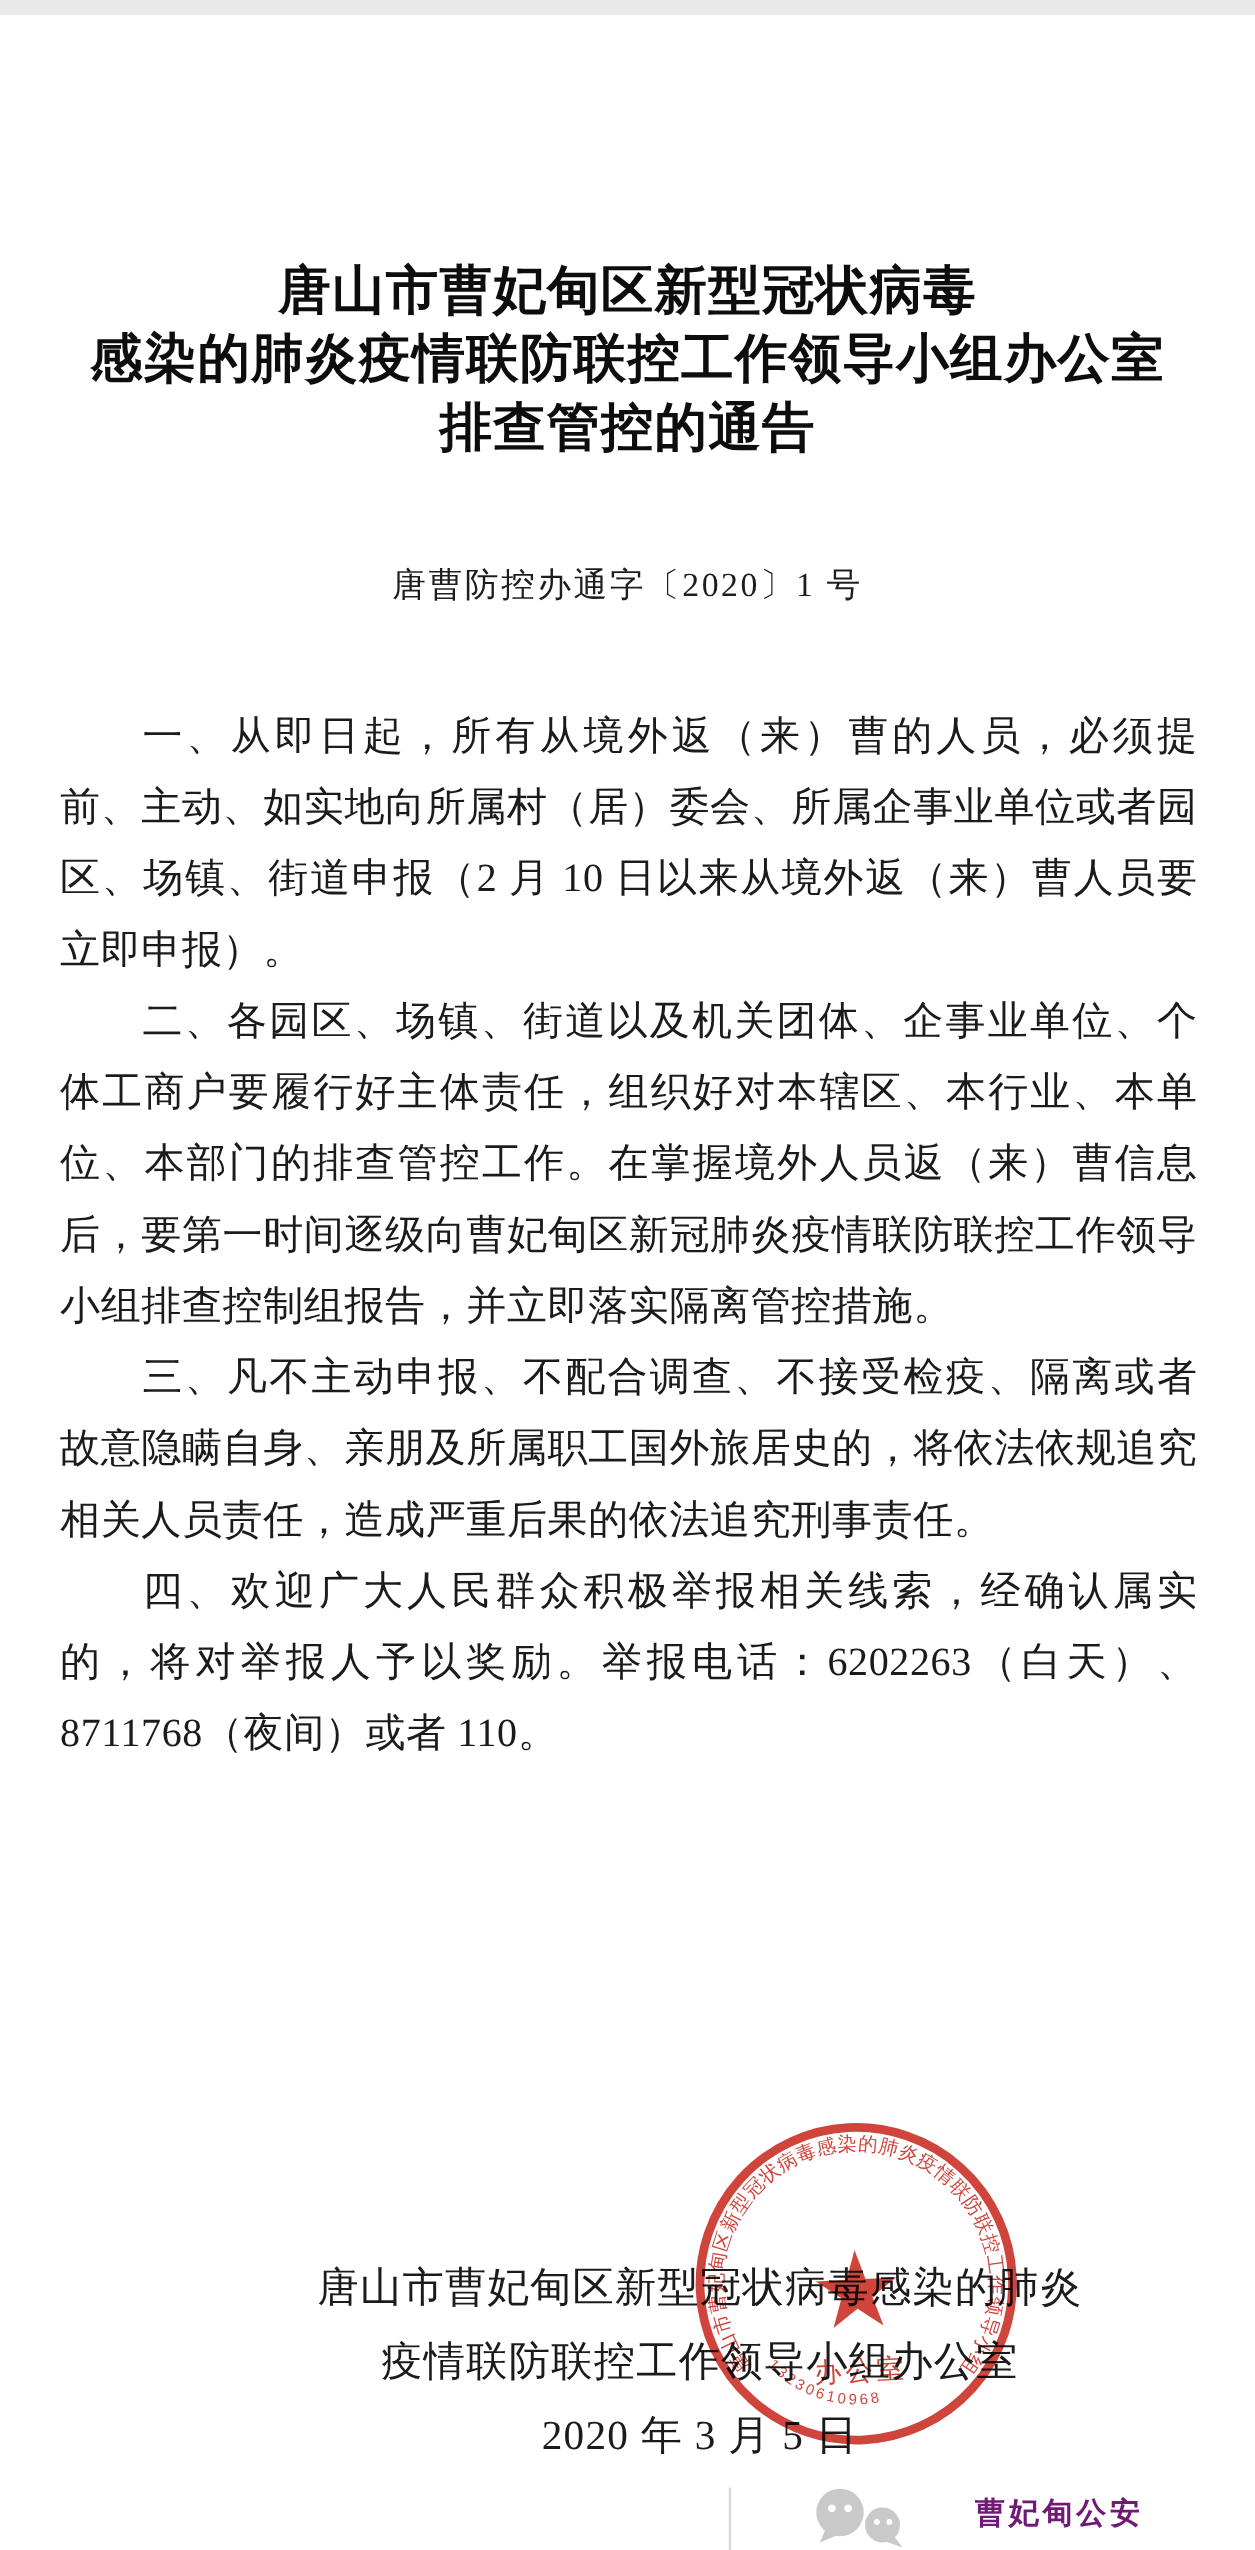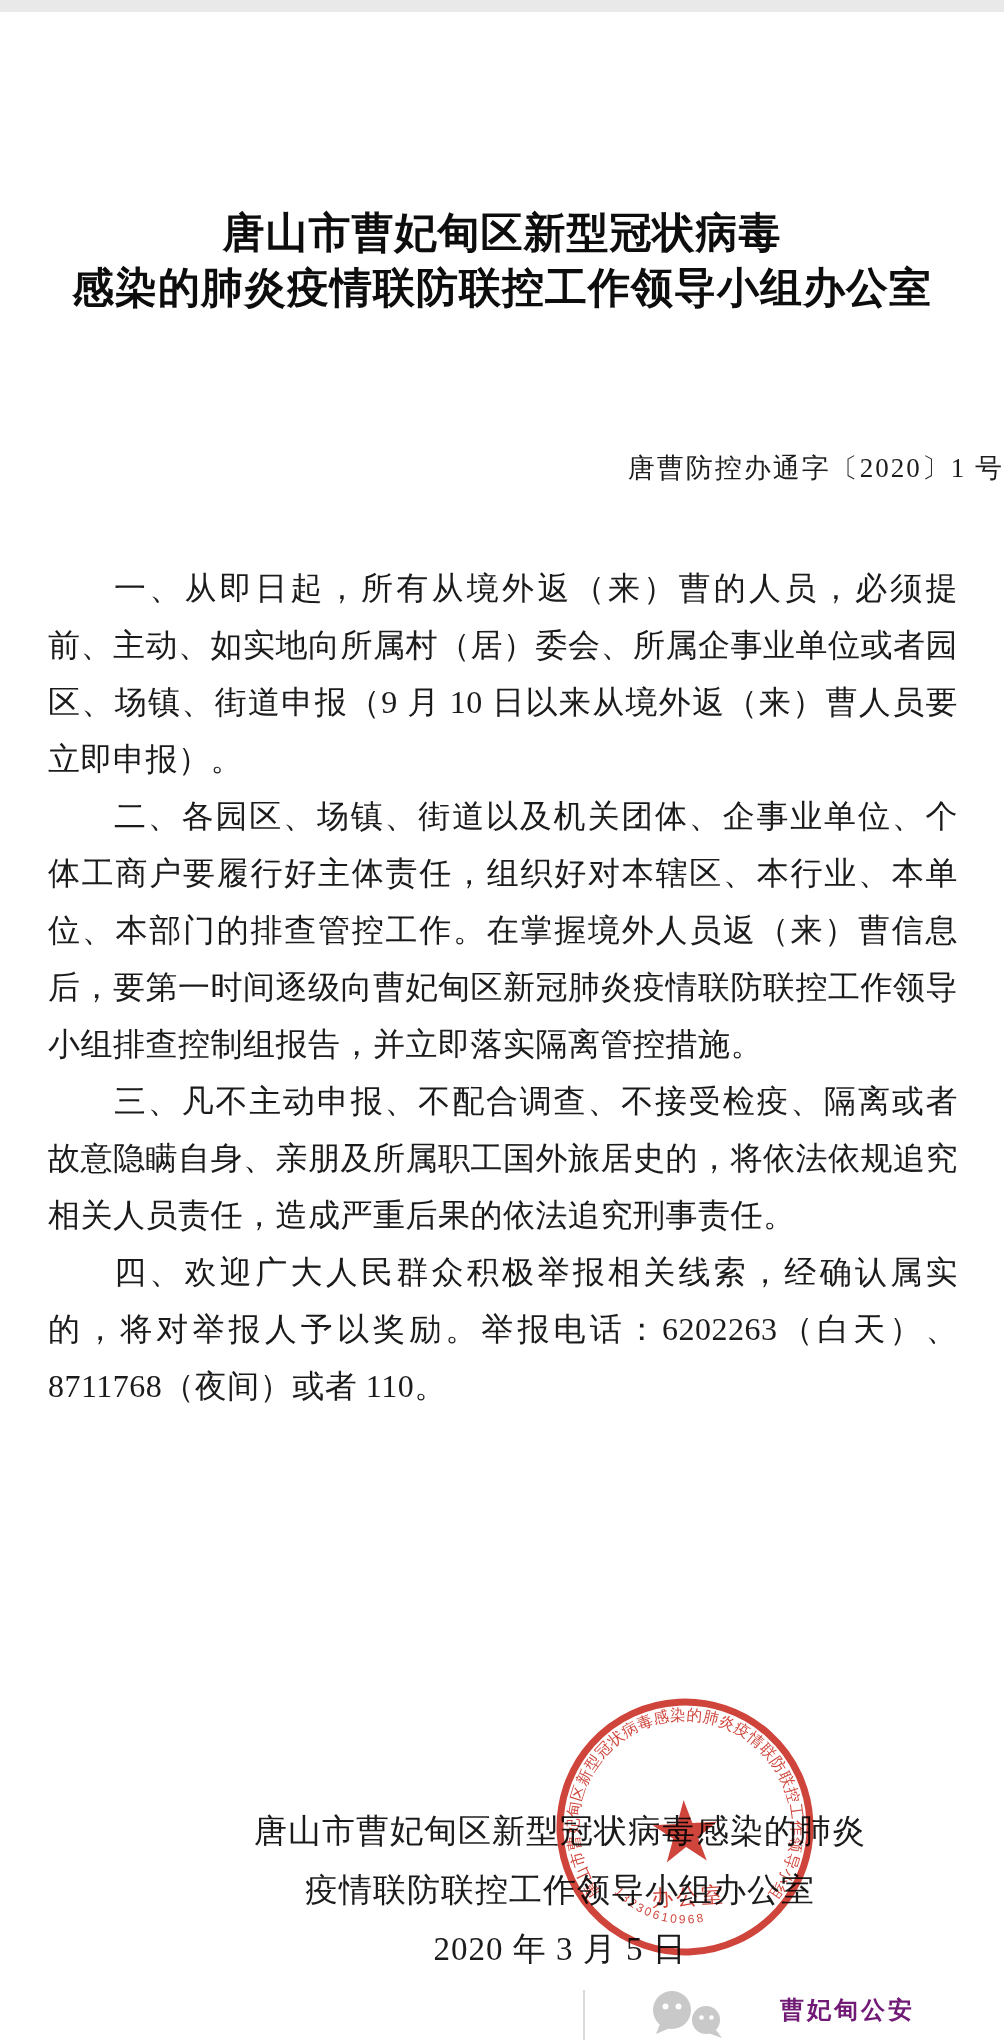--- a/index.html
+++ b/index.html
@@ -21,21 +21,21 @@
     font-weight:700;
     font-size:42px;
     line-height:55px;
     color:#0d0d0d;
     letter-spacing:1px;
   }
   
   .doc-number{
     position:absolute;
     top:438px; left:0; right:0;
-    text-align:right;
+    text-align:center;
     font-size:27px;
     color:#1d1d1d;
     letter-spacing:2px;
   }
   
   .body-block{
     position:absolute;
     top:548px; left:48px; width:910px;
     font-size:32px;
     line-height:57px;
@@ -89,26 +89,27 @@
   }
 </style>
 </head>
 <body>
 
 <div class="page">
 
   <div class="title-block">
     <div>唐山市曹妃甸区新型冠状病毒</div>
     <div>感染的肺炎疫情联防联控工作领导小组办公室</div>
+    <div>排查管控的通告</div>
   </div>
 
   <div class="doc-number">唐曹防控办通字〔2020〕1 号</div>
 
   <div class="body-block">
-    <p>一、从即日起，所有从境外返（来）曹的人员，必须提前、主动、如实地向所属村（居）委会、所属企事业单位或者园区、场镇、街道申报（9 月 10 日以来从境外返（来）曹人员要立即申报）。</p>
+    <p>一、从即日起，所有从境外返（来）曹的人员，必须提前、主动、如实地向所属村（居）委会、所属企事业单位或者园区、场镇、街道申报（2 月 10 日以来从境外返（来）曹人员要立即申报）。</p>
     <p>二、各园区、场镇、街道以及机关团体、企事业单位、个体工商户要履行好主体责任，组织好对本辖区、本行业、本单位、本部门的排查管控工作。在掌握境外人员返（来）曹信息后，要第一时间逐级向曹妃甸区新冠肺炎疫情联防联控工作领导小组排查控制组报告，并立即落实隔离管控措施。</p>
     <p>三、凡不主动申报、不配合调查、不接受检疫、隔离或者故意隐瞒自身、亲朋及所属职工国外旅居史的，将依法依规追究相关人员责任，造成严重后果的依法追究刑事责任。</p>
     <p>四、欢迎广大人民群众积极举报相关线索，经确认属实的，将对举报人予以奖励。举报电话：6202263（白天）、8711768（夜间）或者 110。</p>
   </div>
 
   <div class="signature-block">
     <div>唐山市曹妃甸区新型冠状病毒感染的肺炎</div>
     <div>疫情联防联控工作领导小组办公室</div>
     <div>2020 年 3 月 5 日</div>
   </div>

